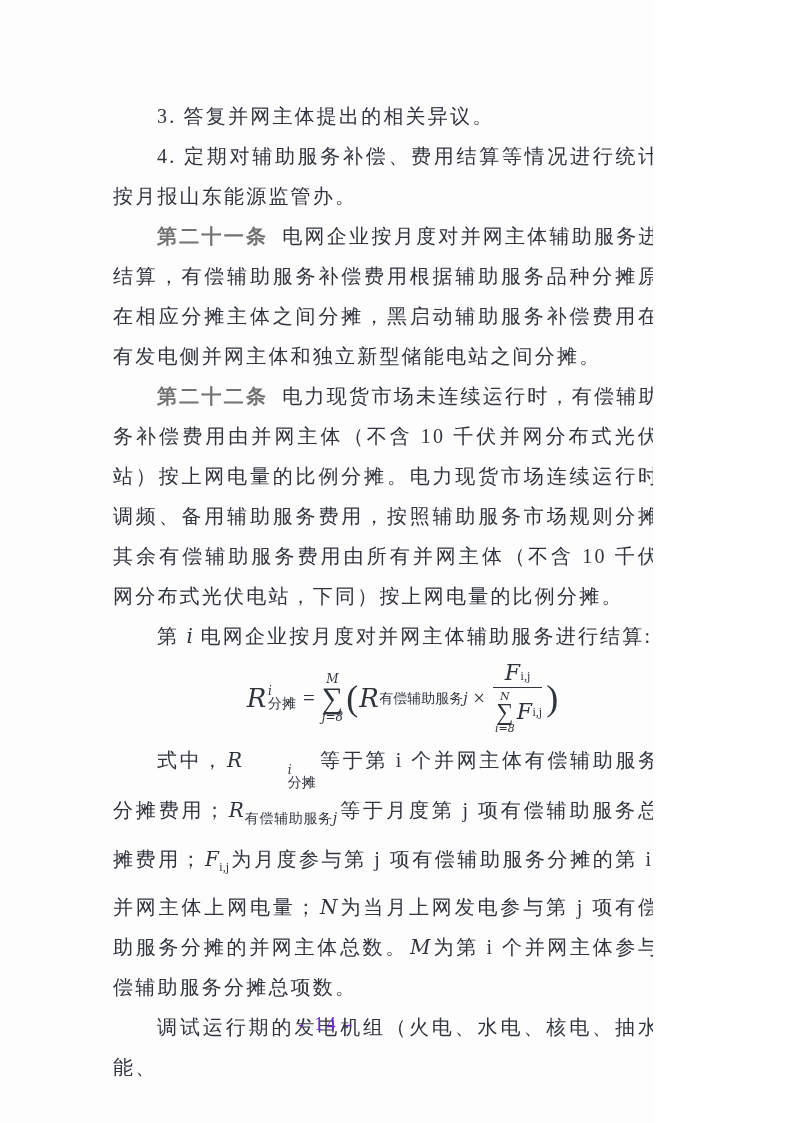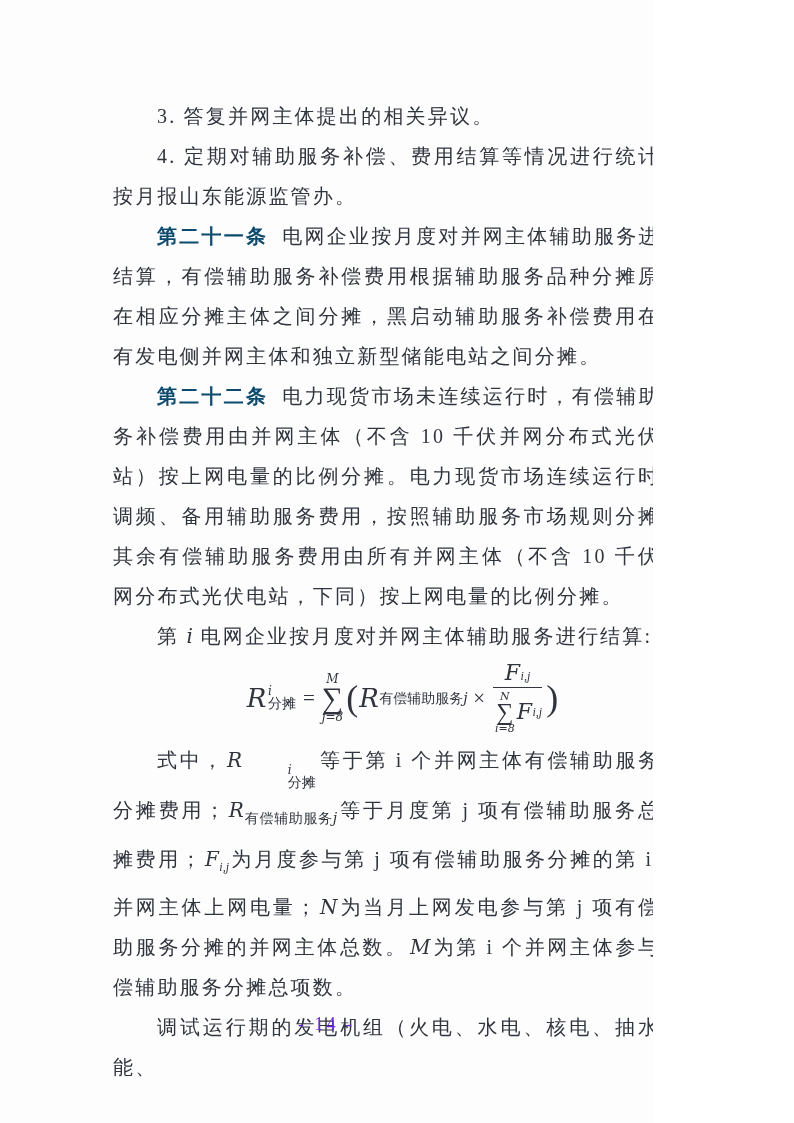--- a/index.html
+++ b/index.html
@@ -26,21 +26,21 @@
     line-height: 40px;
     letter-spacing: 2.2px;
     text-align: justify;
     text-align-last: left;
     text-indent: 44px;
     color: #30343d;
   }
   .term {
     font-family: "Liberation Sans", "DejaVu Sans", sans-serif;
     font-weight: 700;
-    color: #0c4a6e;
+    color: #737373;
     margin-right: 14px;
   }
   .mvar {
     font-family: "DejaVu Serif", "Liberation Serif", serif;
     font-style: italic;
     letter-spacing: 0.5px;
   }
   
   .stack {
     display: inline-flex;
@@ -48,21 +48,21 @@
     justify-content: center;
     line-height: 1;
     vertical-align: -7px;
     margin: 0 2px 0 1px;
   }
   .stk-sup { font-size: 12px; font-style: italic; font-family: "DejaVu Serif", serif; }
   .stk-sub { font-size: 14px; letter-spacing: 0; }
   .inmath { white-space: nowrap; margin: 0 2px; }
   .inmath .base { font-size: 20px; }
   .sublong { font-size: 14px; letter-spacing: 0; vertical-align: -6px; }
-  .subsm  { font-size: 12px; letter-spacing: 0; vertical-align: -5px; font-style: italic; }
+  .subsm  { font-size: 12px; letter-spacing: 0; vertical-align: -5px; }
   
   .formula-row {
     height: 84px;
     display: flex;
     justify-content: center;
     align-items: center;
     color: #30343d;
     line-height: 1;
     margin: 0 0 0 10px;
   }

